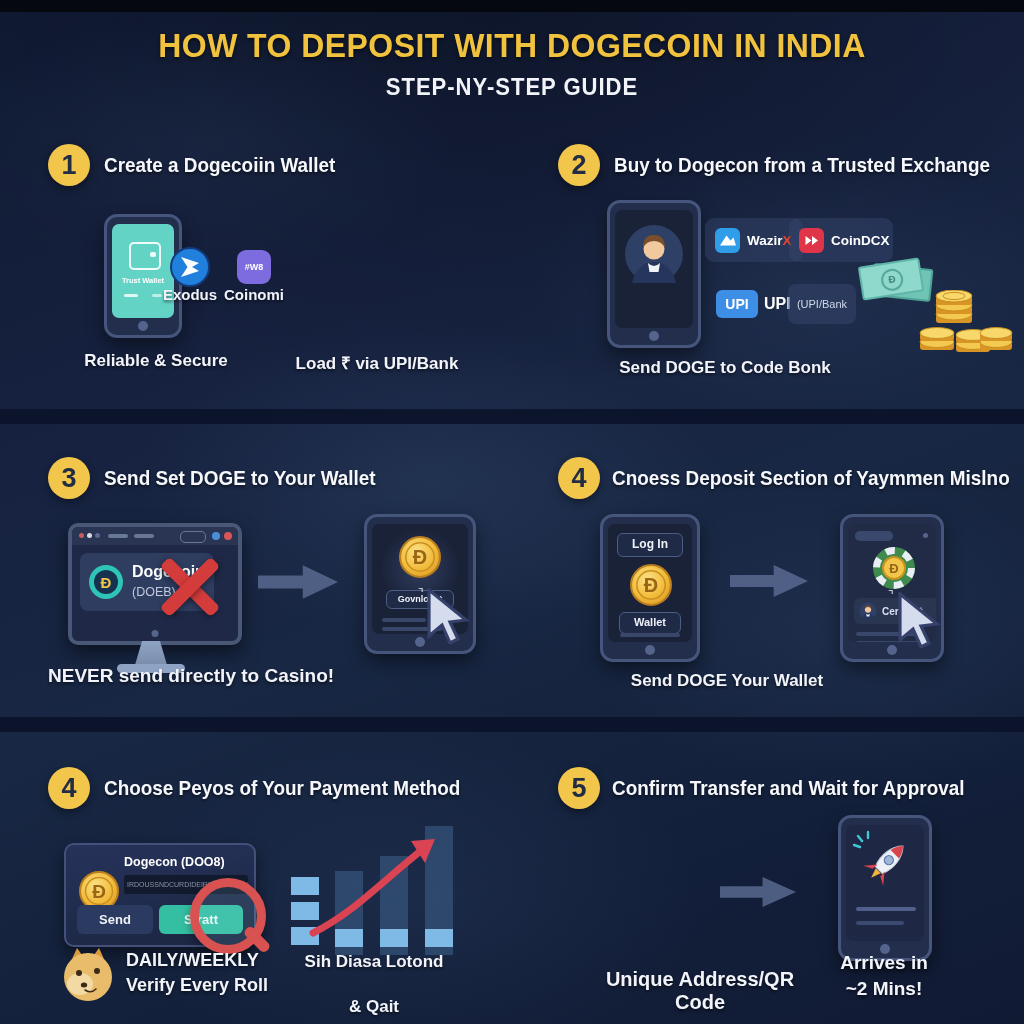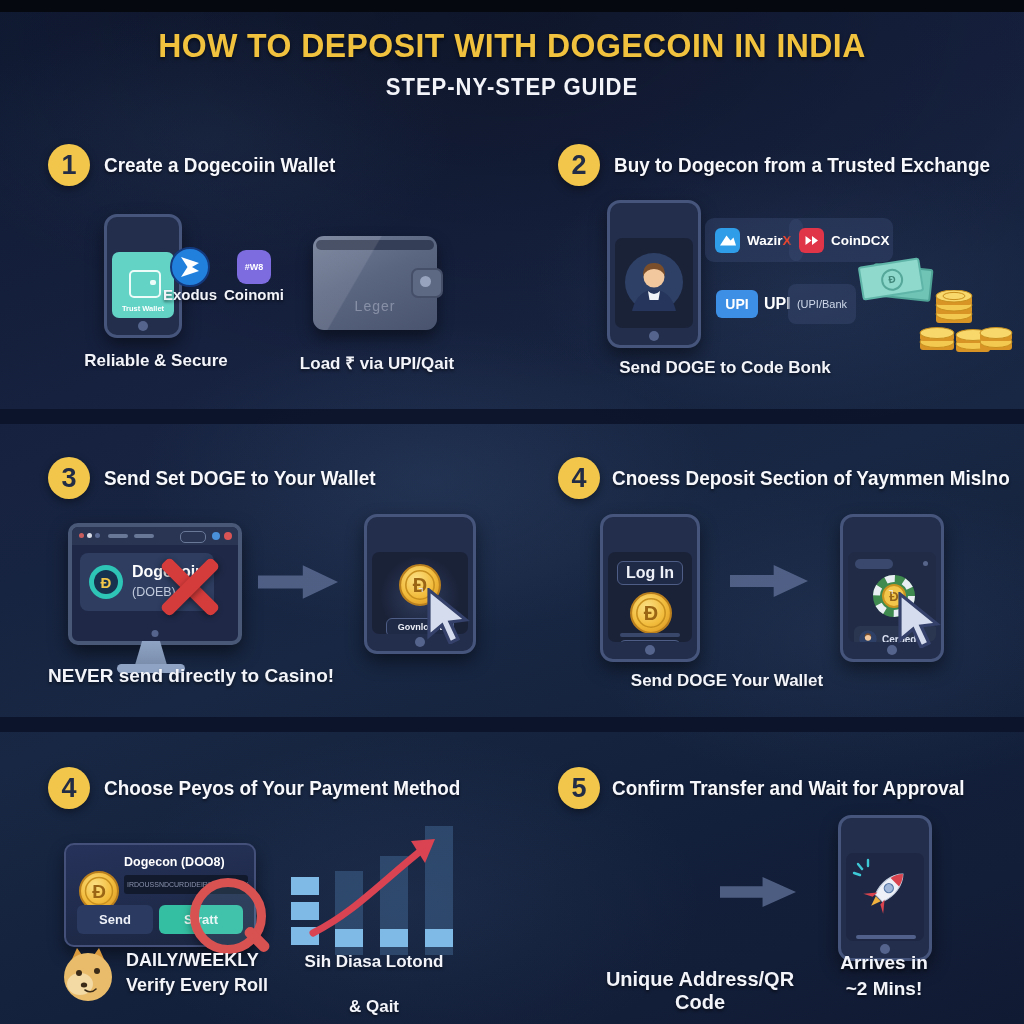--- a/index.html
+++ b/index.html
@@ -24,21 +24,21 @@
   .badge{position:absolute;width:42px;height:42px;border-radius:50%;background:#f2c64b;
     color:#222c45;font-size:27px;font-weight:bold;display:flex;align-items:center;
     justify-content:center;box-shadow:0 3px 8px rgba(0,0,0,.4);}
   .stitle{position:absolute;font-size:21px;font-weight:bold;color:#f7f8fc;white-space:nowrap;
     transform:scaleX(.9);transform-origin:left center;text-shadow:0 2px 3px rgba(0,0,0,.5);}
   .cap{position:absolute;font-weight:bold;color:#f2f4fa;text-align:center;
     text-shadow:0 2px 3px rgba(0,0,0,.5);font-size:17px;}
   .ph{position:absolute;background:#232e4c;border:3px solid #46557c;border-radius:13px;
     box-shadow:0 8px 18px rgba(0,0,0,.45);}
   .ph .scr{position:absolute;left:5px;right:5px;top:7px;bottom:17px;background:#1a2238;
-    border-radius:7px;overflow:hidden;margin-top:28px;}
+    border-radius:7px;overflow:hidden;}
   .ph .home{position:absolute;bottom:4px;left:50%;transform:translateX(-50%);
     width:10px;height:10px;border-radius:50%;background:#55648c;}
   .pillbtn{position:absolute;background:#1f2a47;border:1.5px solid #4e5d85;border-radius:6px;
     color:#eef1f8;font-weight:bold;text-align:center;}
   .flow{position:absolute;background:#61719a;opacity:.75;
     clip-path:polygon(0 34%,56% 34%,56% 8%,100% 50%,56% 92%,56% 66%,0 66%);}
   .xbar{position:absolute;left:0;top:28px;width:72px;height:14px;background:#d43b3b;
     border-radius:5px;box-shadow:0 2px 6px rgba(0,0,0,.4);}
   .exch{position:absolute;height:44px;background:rgba(56,72,110,.45);border-radius:9px;
     display:flex;align-items:center;padding:0 10px;gap:7px;}
@@ -164,29 +164,21 @@
     <circle cx="20" cy="20" r="19" fill="#2280dd" stroke="#143a7d" stroke-width="2"></circle>
     <path d="M11 10 L29 16 L22 20 L29 24 L11 30 L17.5 20 Z" fill="#ffffff"></path>
   </svg>
   <div class="cap" style="left:152px;top:286px;width:76px;font-size:15px">Exodus</div>
 
   <div class="abs" style="left:237px;top:250px;width:34px;height:34px;border-radius:9px;background:#7c6ce0;display:flex;align-items:center;justify-content:center">
     <span style="font-size:9px;font-weight:bold;color:#fff">#W8</span>
   </div>
   <div class="cap" style="left:216px;top:286px;width:76px;font-size:15px">Coinomi</div>
 
-  <div class="abs" style="left:313px;top:236px;width:124px;height:94px;border-radius:11px;background:linear-gradient(155deg,#707c96 0%,#5a6580 45%,#49536d 100%);box-shadow:0 8px 16px rgba(0,0,0,.45)">
-    <div class="abs" style="left:3px;top:4px;right:3px;height:10px;background:#343e56;border-radius:6px"></div>
-    <div class="abs" style="left:0;top:0;width:100%;height:100%;border-radius:11px;background:linear-gradient(120deg,rgba(255,255,255,.10) 0%,rgba(255,255,255,.10) 38%,transparent 39%)"></div>
-    <div class="abs" style="right:-6px;top:32px;width:28px;height:26px;background:#5d6883;border:2px solid #454f68;border-radius:7px">
-      <div class="abs" style="left:7px;top:6px;width:11px;height:11px;border-radius:50%;background:#97a3bd"></div>
-    </div>
-    <div class="abs" style="left:0;top:62px;width:100%;text-align:center;font-size:14px;color:rgba(230,236,248,.35);letter-spacing:1px">Leger</div>
-  </div>
-  <div class="cap" style="left:282px;top:351px;width:190px">Load ₹ via UPI/Qait</div>
+  <div class="cap" style="left:282px;top:351px;width:190px">Load ₹ via UPI/Bank</div>
 
   <div class="badge" style="left:558px;top:144px">2</div>
   <div class="stitle" style="left:614px;top:153px">Buy to Dogecon from a Trusted Exchange</div>
 
   <div class="ph" style="left:607px;top:200px;width:88px;height:142px">
     <div class="scr">
       <svg class="abs" style="left:9px;top:14px" width="60" height="60" viewBox="0 0 60 60">
           <use href="#man"></use>
         </svg>
     </div>
@@ -295,21 +287,21 @@
     </svg>
   <div class="abs" style="left:418px;top:586px;color:#e8edf8;font-size:12px">⌝</div>
 
   <div class="cap" style="left:48px;top:665px;width:320px;text-align:left;font-size:19px">NEVER send directly to Casino!</div>
 
   <div class="badge" style="left:558px;top:457px">4</div>
   <div class="stitle" style="left:612px;top:466px">Cnoess Deposit Section of Yaymmen Mislno</div>
 
   <div class="ph" style="left:600px;top:514px;width:94px;height:142px">
     <div class="scr">
-      <div class="pillbtn" style="left:9px;top:9px;right:9px;height:22px;font-size:16px;line-height:21px">Log In</div>
+      <div class="pillbtn" style="left:9px;top:9px;right:9px;height:22px;font-size:12px;line-height:21px">Log In</div>
       <svg class="abs" style="left:22px;top:40px" width="42" height="42" viewBox="0 0 40 40">
           <use href="#coin"></use>
         </svg>
       <div class="pillbtn" style="left:11px;top:88px;right:11px;height:20px;font-size:11px;line-height:19px">Wallet</div>
       <div class="tinyline" style="left:12px;bottom:5px;right:12px;height:4px"></div>
     </div>
     <div class="home"></div>
   </div>
 
   <div class="flow" style="left:730px;top:562px;width:78px;height:38px"></div>

